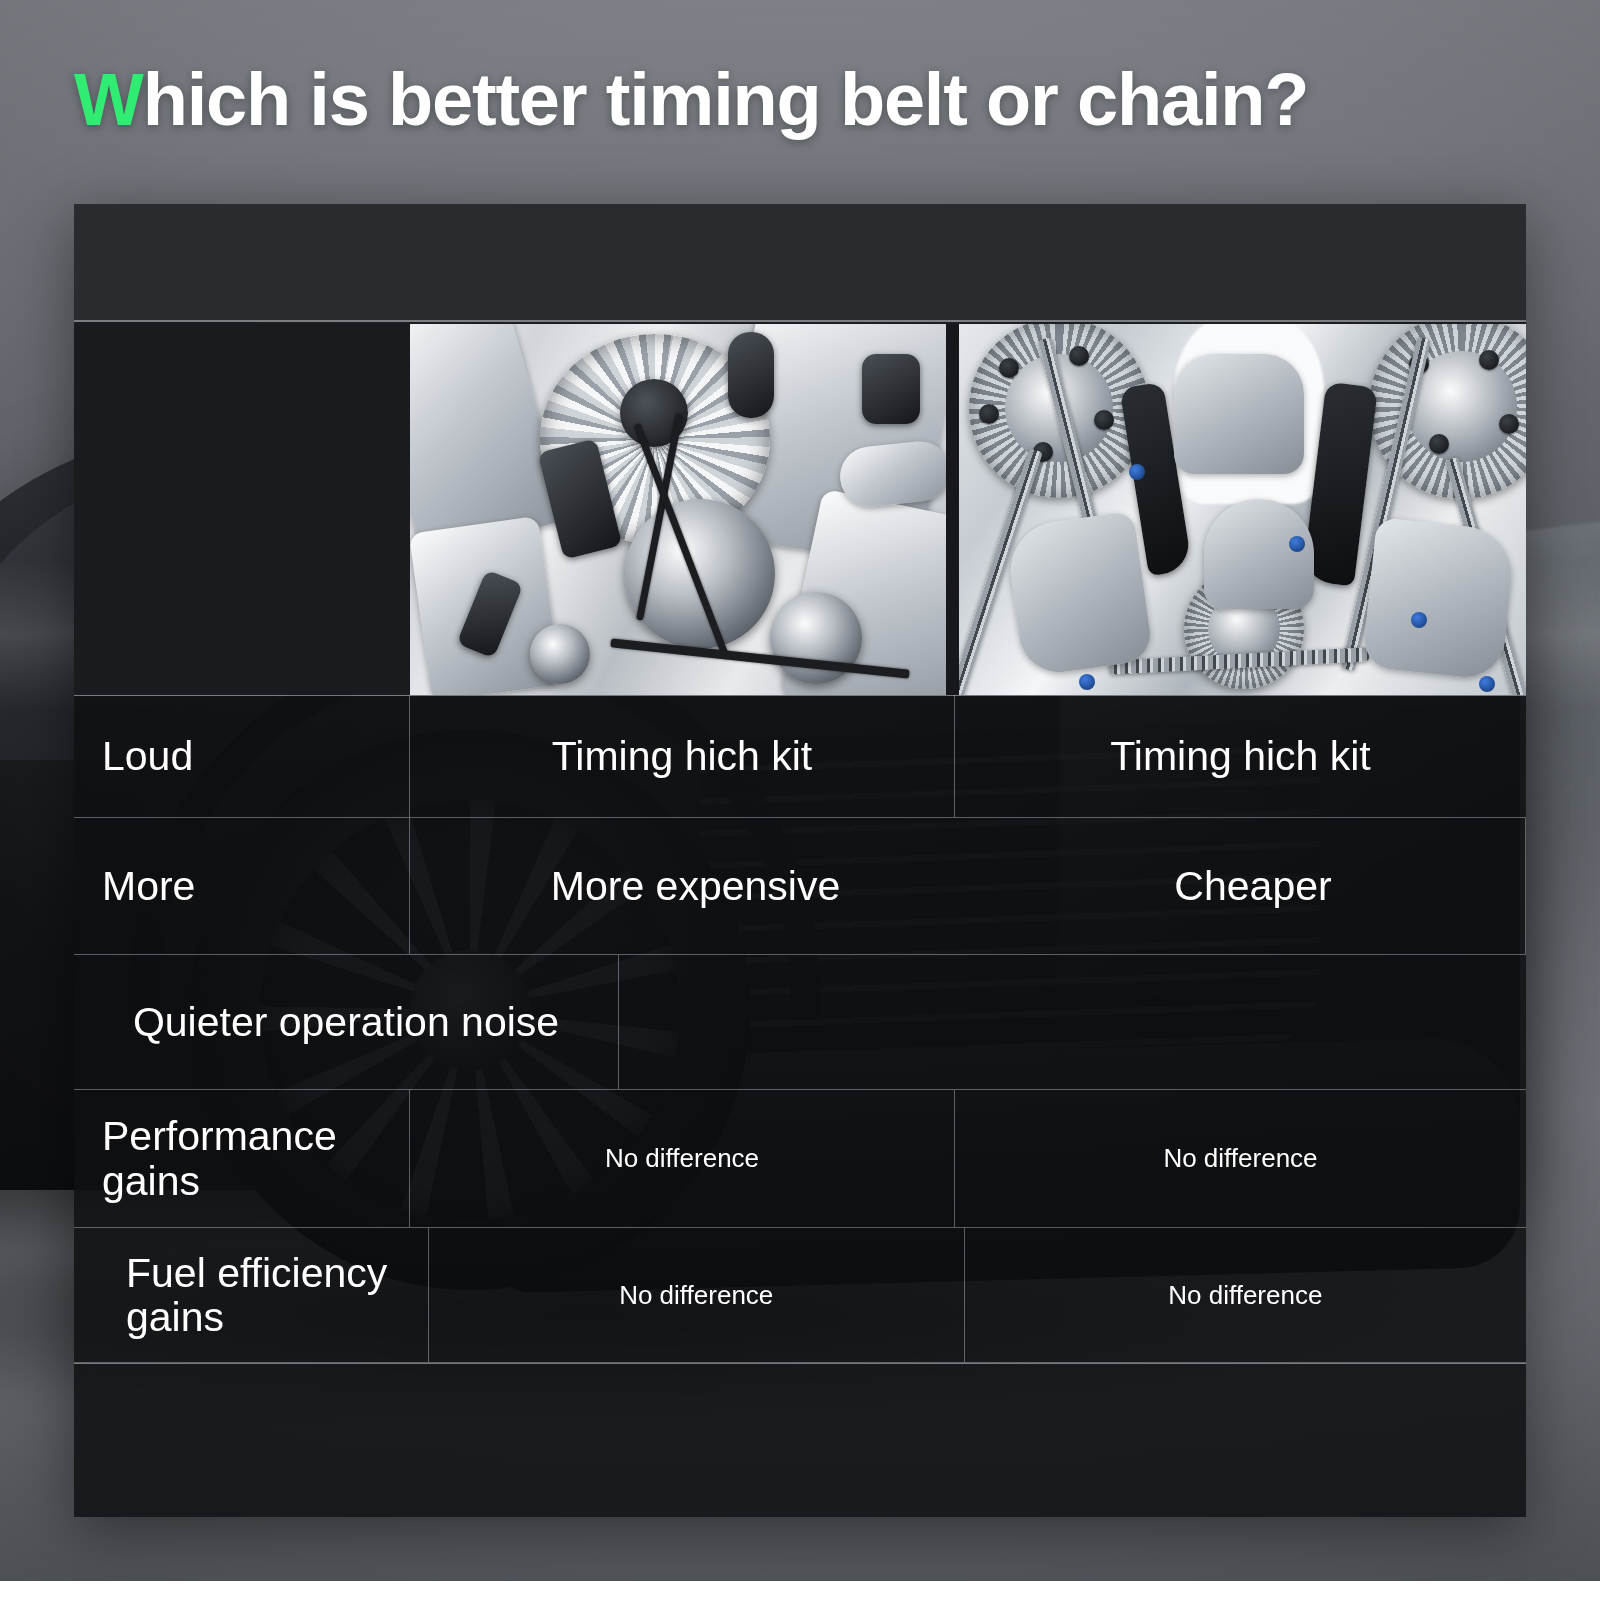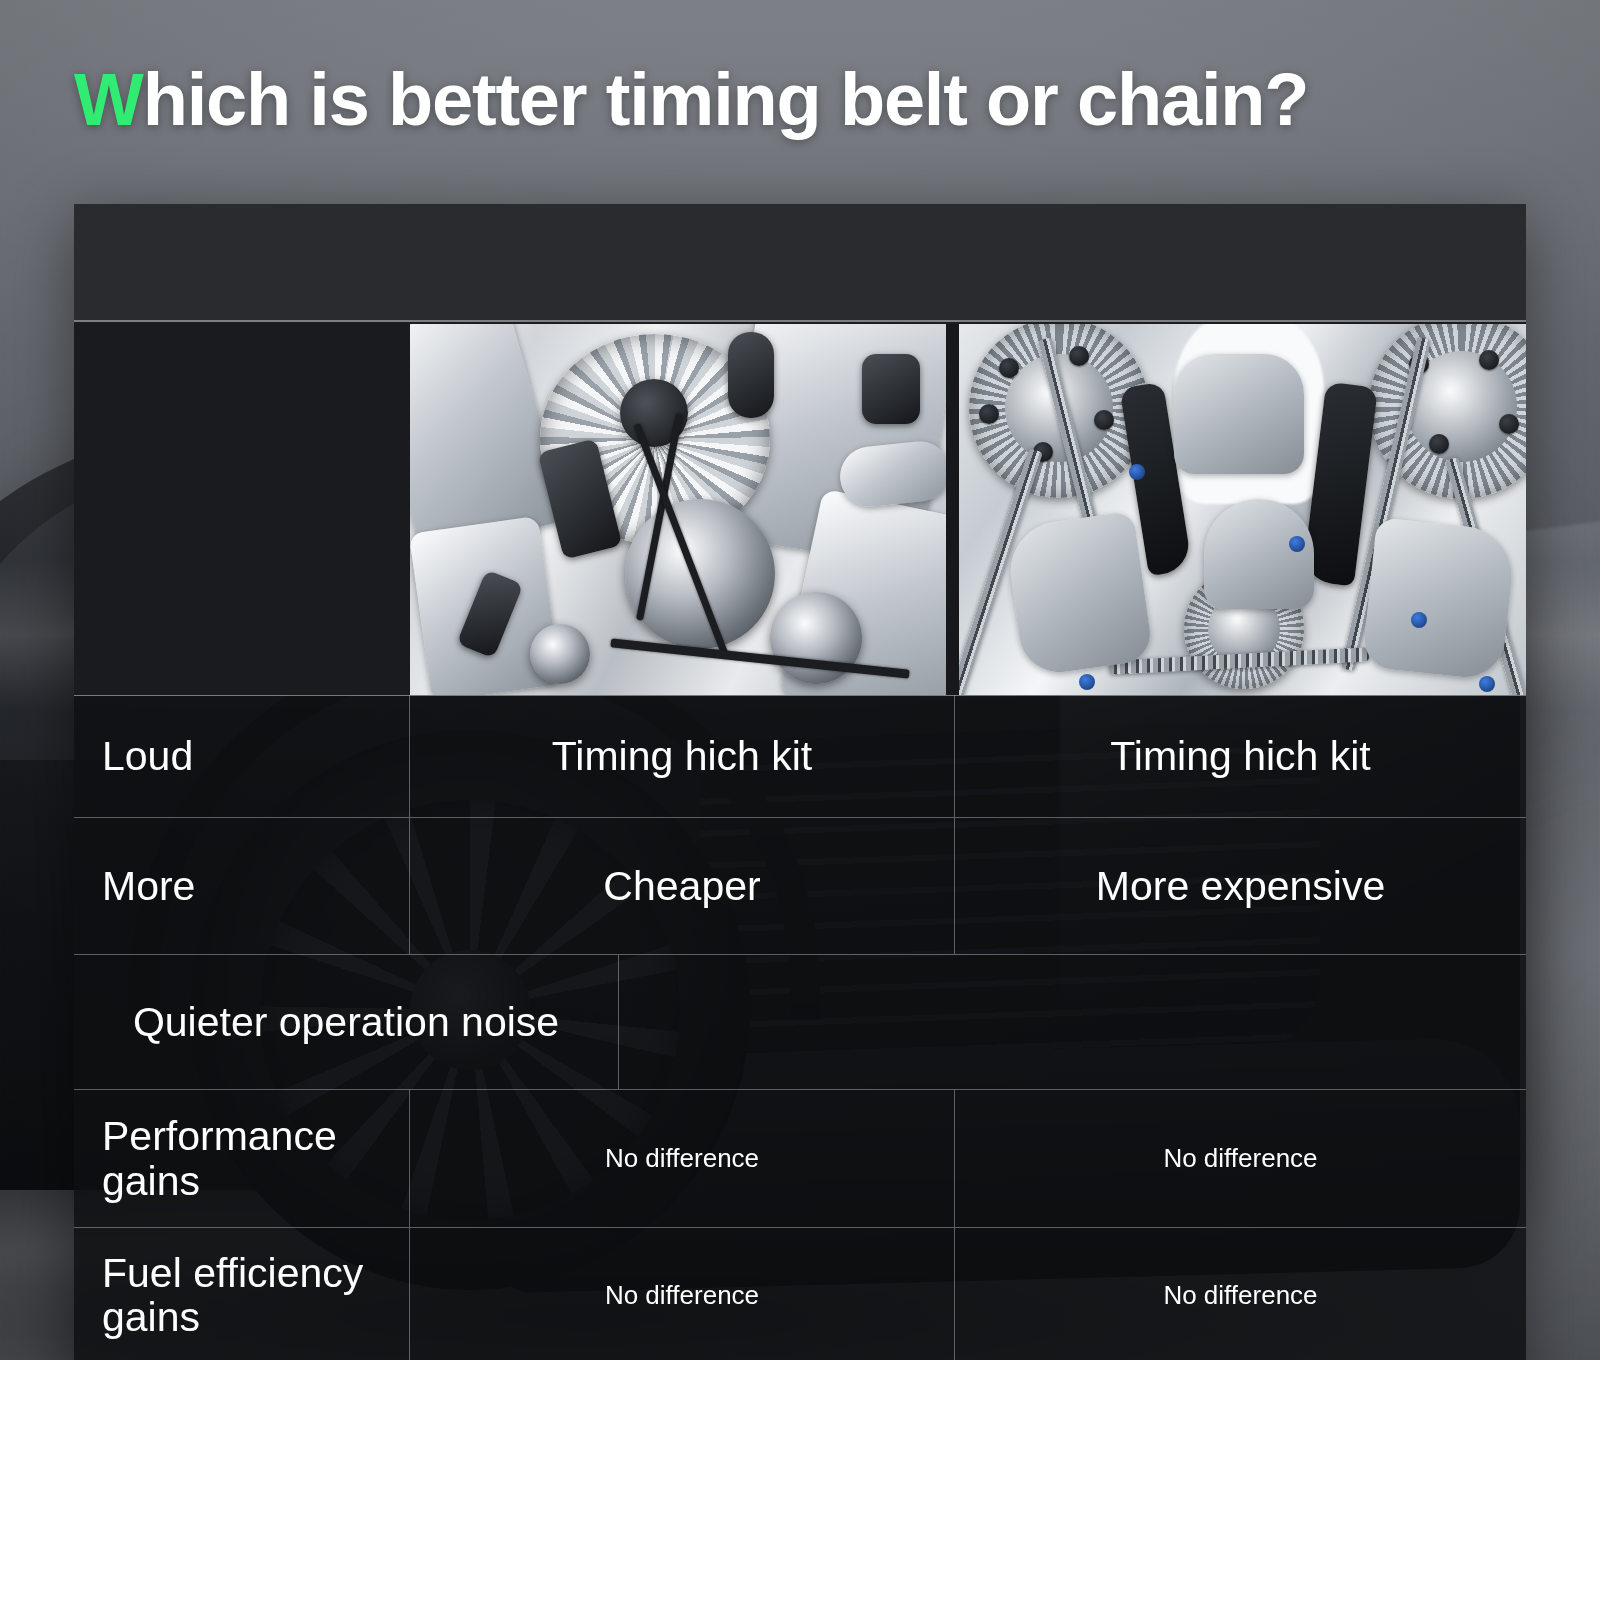--- a/index.html
+++ b/index.html
@@ -6,21 +6,21 @@
 
   html, body {
     width:1600px; height:1600px;
     overflow:hidden;
     font-family:"Liberation Sans", sans-serif;
   }
 
   
   #page {
     position:relative;
-    width:1600px; height:1360px;
+    width:1600px; height:1581px;
     background:
       linear-gradient(180deg,
         #7e8288 0%,
         #73777d 10%,
         #62666c 26%,
         #585c62 42%,
         #63676d 55%,
         #74787e 70%,
         #6d7177 86%,
         #5f6369 100%);
@@ -295,21 +295,21 @@
   .row {
     display:flex;
     width:100%;
     border-bottom:1px solid rgba(200,205,212,0.42);
   }
   .row:last-child { border-bottom:none; }
   .r-type  { height:123px; }
   .r-price { height:137px; }
   .r-adv   { height:135px; }
   .r-perf  { height:138px; }
-  .r-fuel  { height:135px; }
+  .r-fuel  { height:135px;padding-left:24px; }
   .r-foot  { height:154px; border-bottom:none; }
 
   .cell {
     display:flex; align-items:center;
     color:#ffffff;
     font-weight:300;
   }
   .c-label {
     width:336px;
     padding-left:28px;
@@ -431,22 +431,22 @@
       <div class="grid-top-rule"></div>
 
       <div class="row r-type">
         <div class="cell c-label">Loud</div>
         <div class="cell c-val">Timing hich kit</div>
         <div class="cell c-val last">Timing hich kit</div>
       </div>
 
       <div class="row r-price">
         <div class="cell c-label">More</div>
+        <div class="cell c-val last">More expensive</div>
         <div class="cell c-val">Cheaper</div>
-        <div class="cell c-val last">More expensive</div>
       </div>
 
       <div class="row r-adv">
         <div class="cell c-val">Quieter operation noise</div>
       </div>
 
       <div class="row r-perf">
         <div class="cell c-label">Performance gains</div>
         <div class="cell c-val c-small">No difference</div>
         <div class="cell c-val c-small last">No difference</div>

